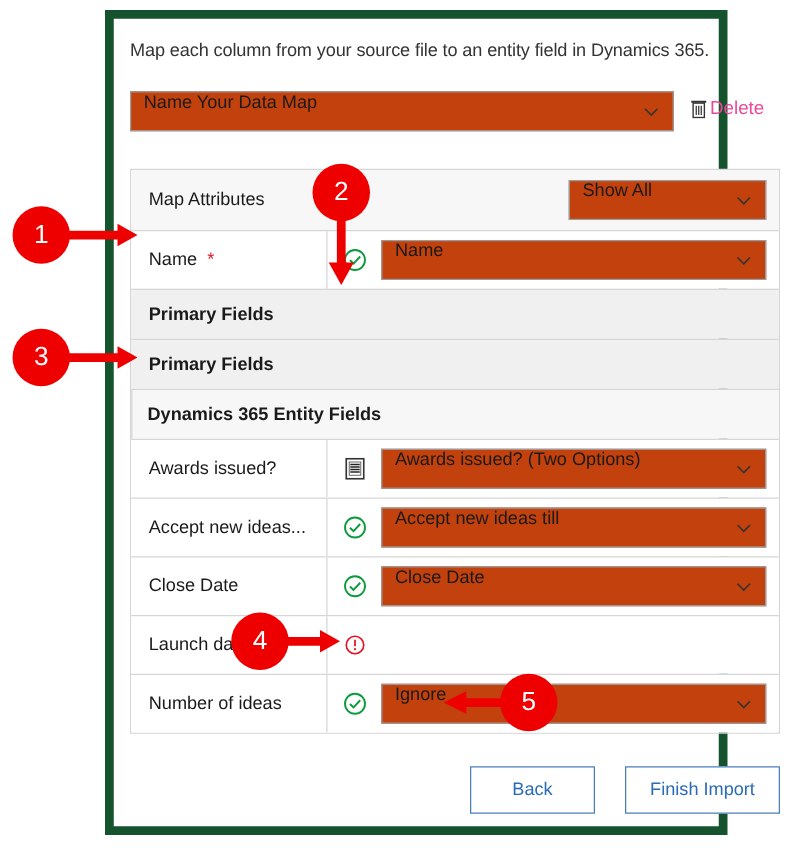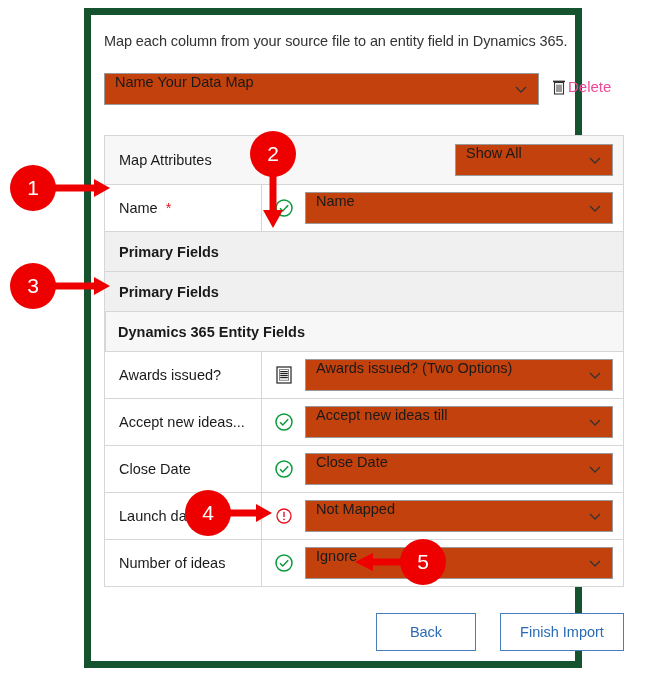--- a/index.html
+++ b/index.html
@@ -359,26 +359,20 @@
 
     <div class="row data-row">
       <div class="cell-src">Launch date</div>
       <div class="col-div"></div>
       <div class="cell-target">
         <svg class="status-icon" viewBox="0 0 20 20">
           <circle cx="10" cy="10" r="7" fill="none" stroke="#e81123" stroke-width="1.3"></circle>
           <line x1="10" y1="5.8" x2="10" y2="11" stroke="#e81123" stroke-width="1.4"></line>
           <circle cx="10" cy="13.3" r="0.85" fill="#e81123"></circle>
         </svg>
-        <div class="combo map-combo">
-          <span class="combo-text">Not Mapped</span>
-          <svg class="chev" viewBox="0 0 14 14">
-            <path d="M2 5 L7 10 L12 5" stroke="#333" stroke-width="1.3" fill="none"></path>
-          </svg>
-        </div>
       </div>
     </div>
 
     <div class="row data-row">
       <div class="cell-src">Number of ideas</div>
       <div class="col-div"></div>
       <div class="cell-target">
         <svg class="status-icon" viewBox="0 0 20 20">
           <circle cx="10" cy="10" r="8" fill="none" stroke="#0b9a3c" stroke-width="1.5"></circle>
           <path d="M6 10.2 L8.8 13 L14.2 7.2" fill="none" stroke="#0b9a3c" stroke-width="1.5"></path>

